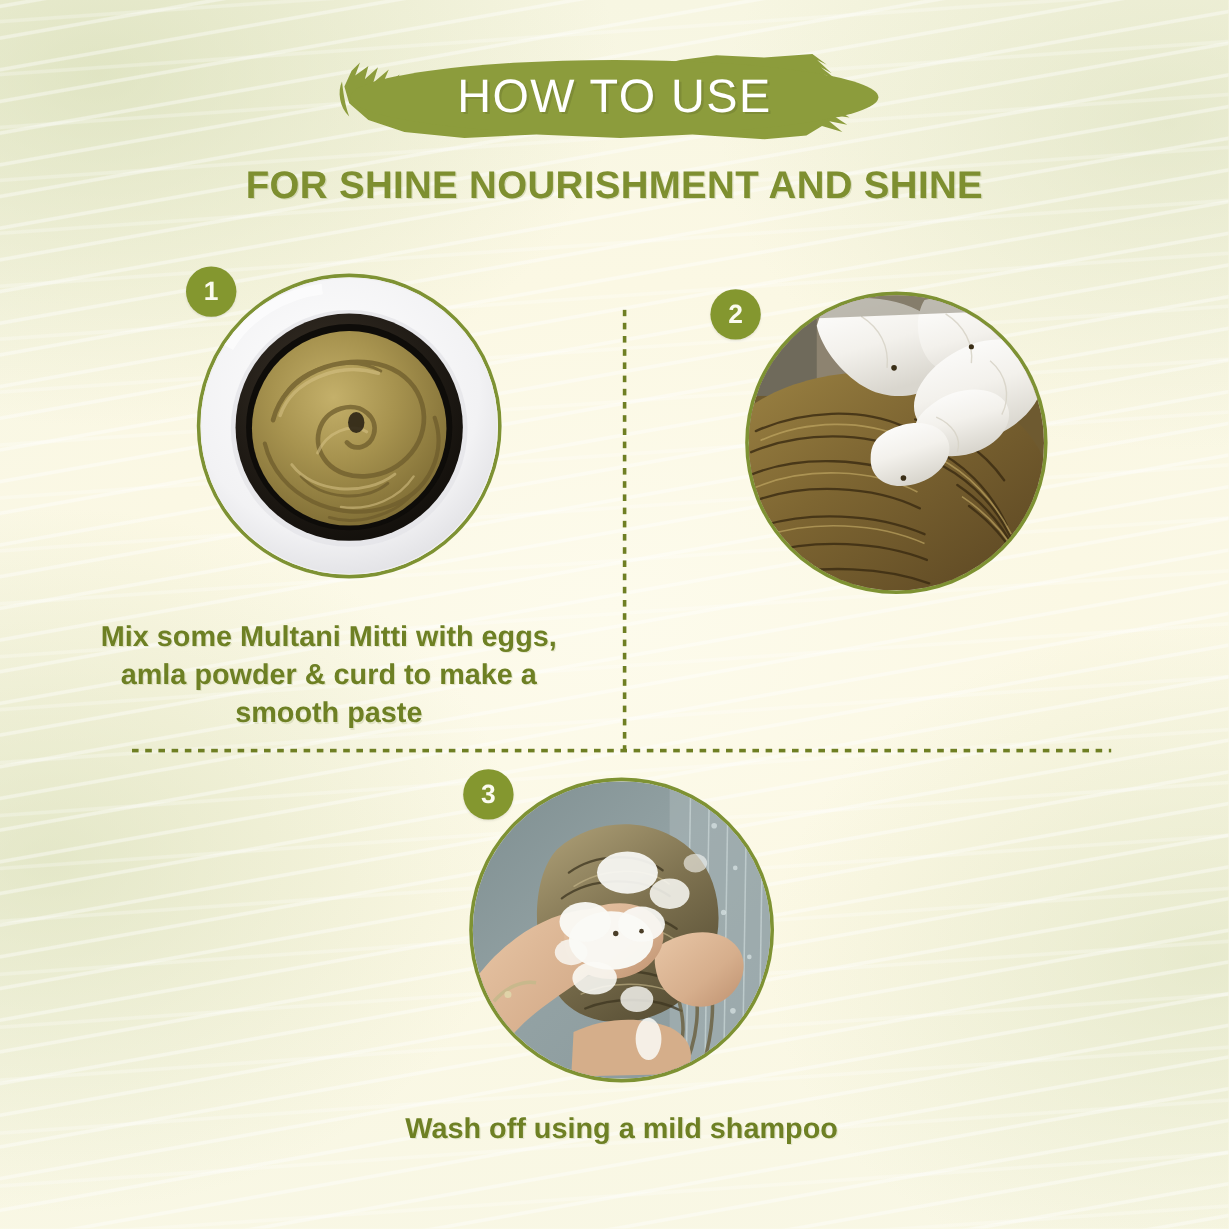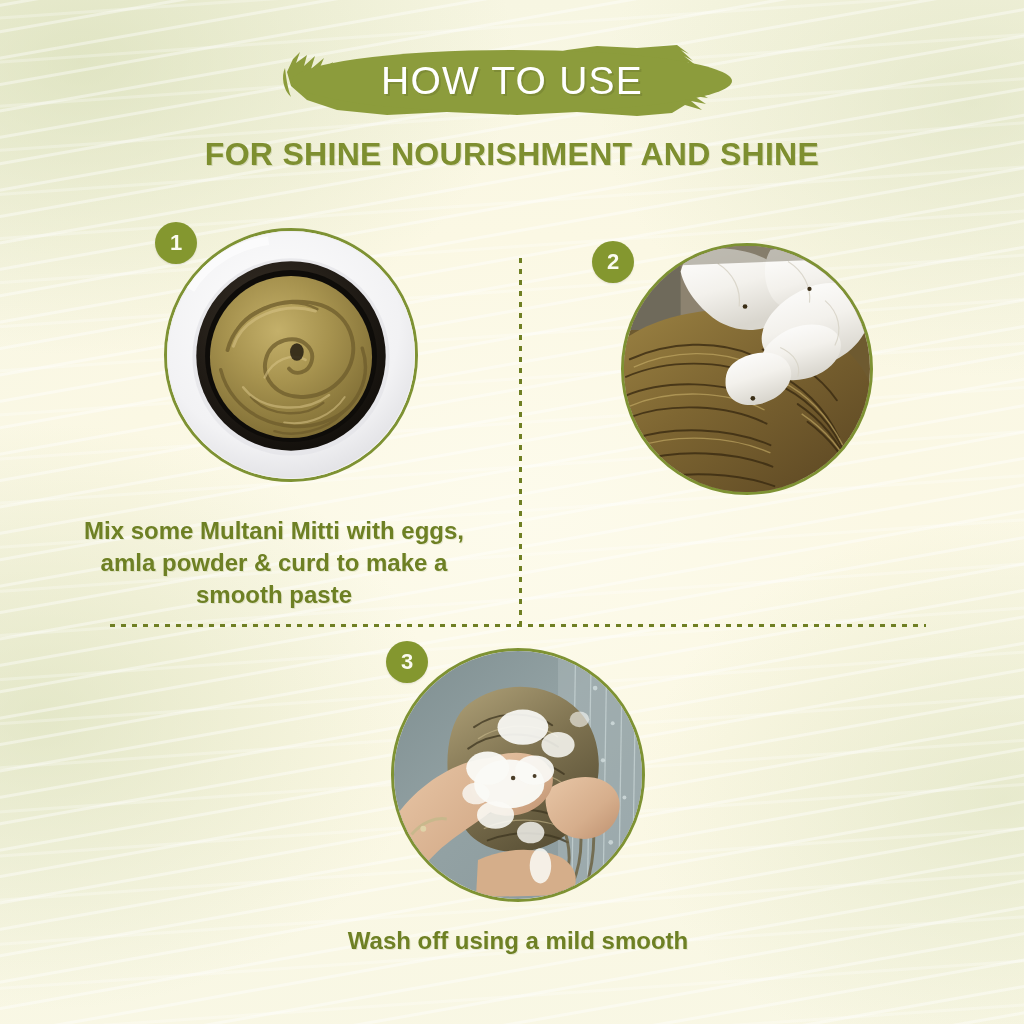--- a/index.html
+++ b/index.html
@@ -329,15 +329,15 @@
           <circle cx="206" cy="38" r="2.4"></circle>
             <circle cx="224" cy="74" r="2"></circle>
           <circle cx="214" cy="112" r="2.2"></circle>
             <circle cx="236" cy="150" r="2"></circle>
           <circle cx="222" cy="196" r="2.4"></circle>
             <circle cx="244" cy="228" r="2"></circle>
         </g>
       </svg>
     </div>
     <div class="badge">3</div>
-    <div class="caption">Wash off using a mild smooth</div>
+    <div class="caption">Wash off using a mild shampoo</div>
   </div>
 </div>
 
 </body></html>

